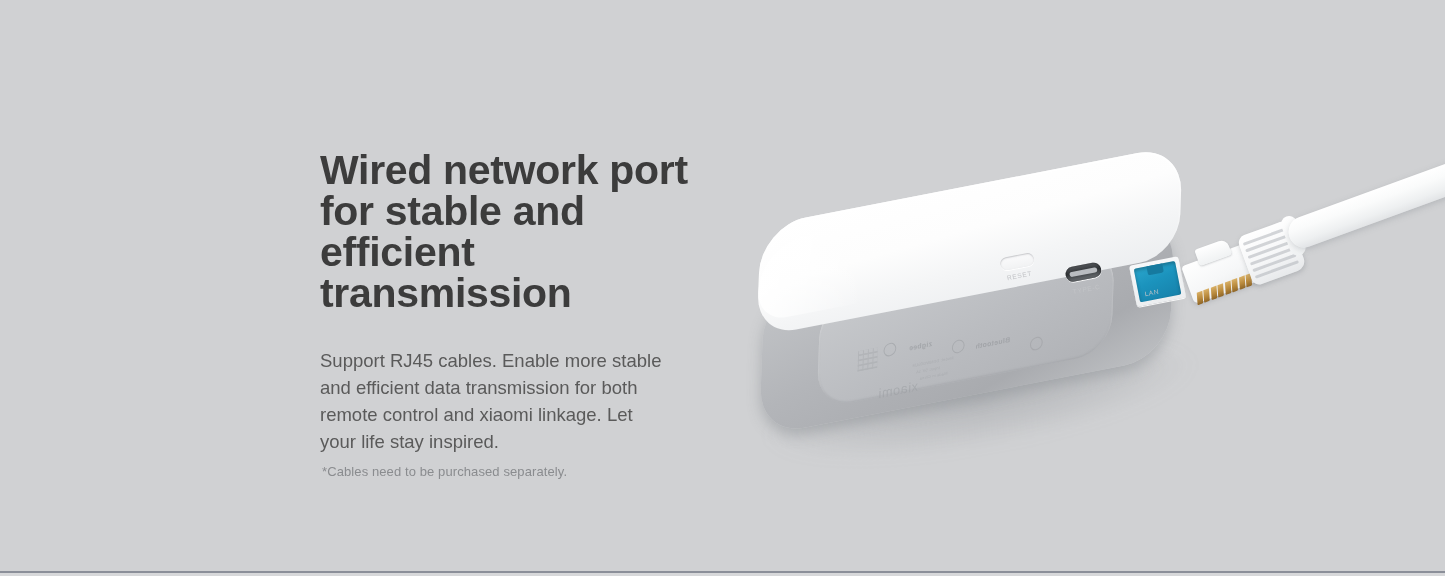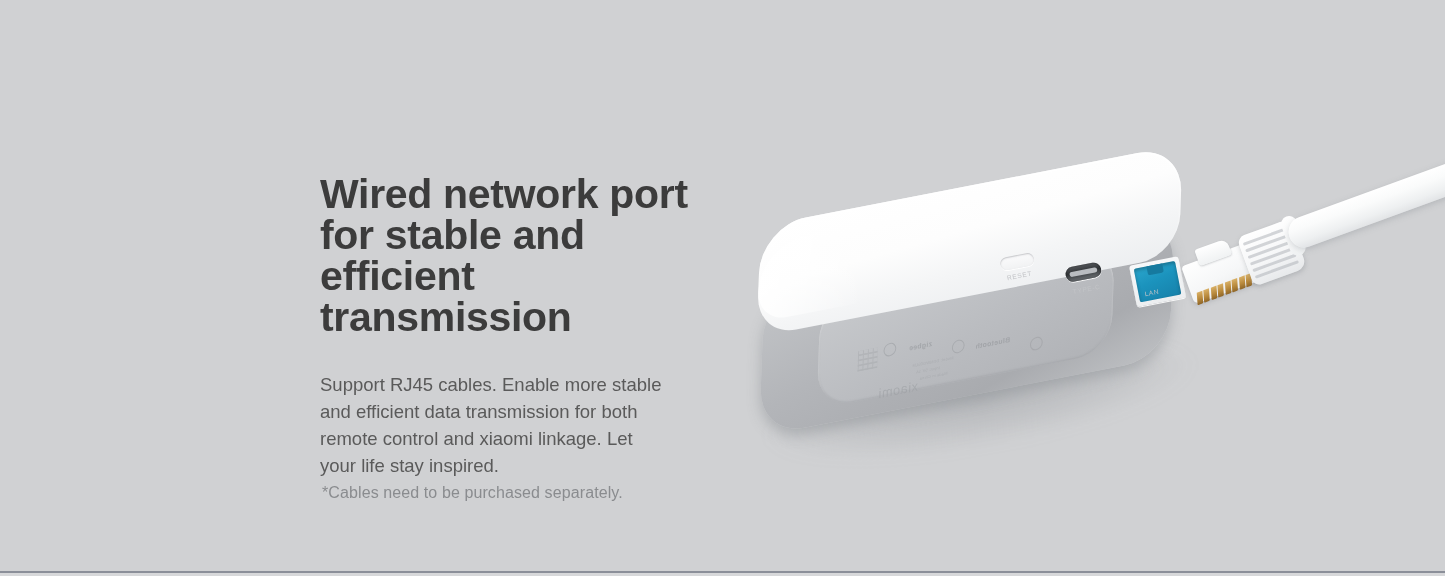--- a/index.html
+++ b/index.html
@@ -22,34 +22,33 @@
     left:320px; top:150px;
     width:400px;
   }
   #headline {
     font-size:41px;
     line-height:1.0;
     font-weight:600;
     color:#3c3c3c;
     letter-spacing:-0.3px;
     white-space:pre-line;
-    margin-top:24px;
   }
   #body-copy {
     margin-top:33px;
     font-size:18.5px;
     line-height:1.46;
     color:#5a5a5a;
     font-weight:400;
     width:348px;
   }
   #footnote {
     position:absolute;
-    left:322px; top:484px;
-    font-size:16px;
+    left:322px; top:464px;
+    font-size:13px;
     color:#8a8c8f;
     letter-spacing:0.1px;
   }
 
   
   #scene {
     position:absolute;
     left:735px; top:150px;
     width:710px; height:320px;
   }

